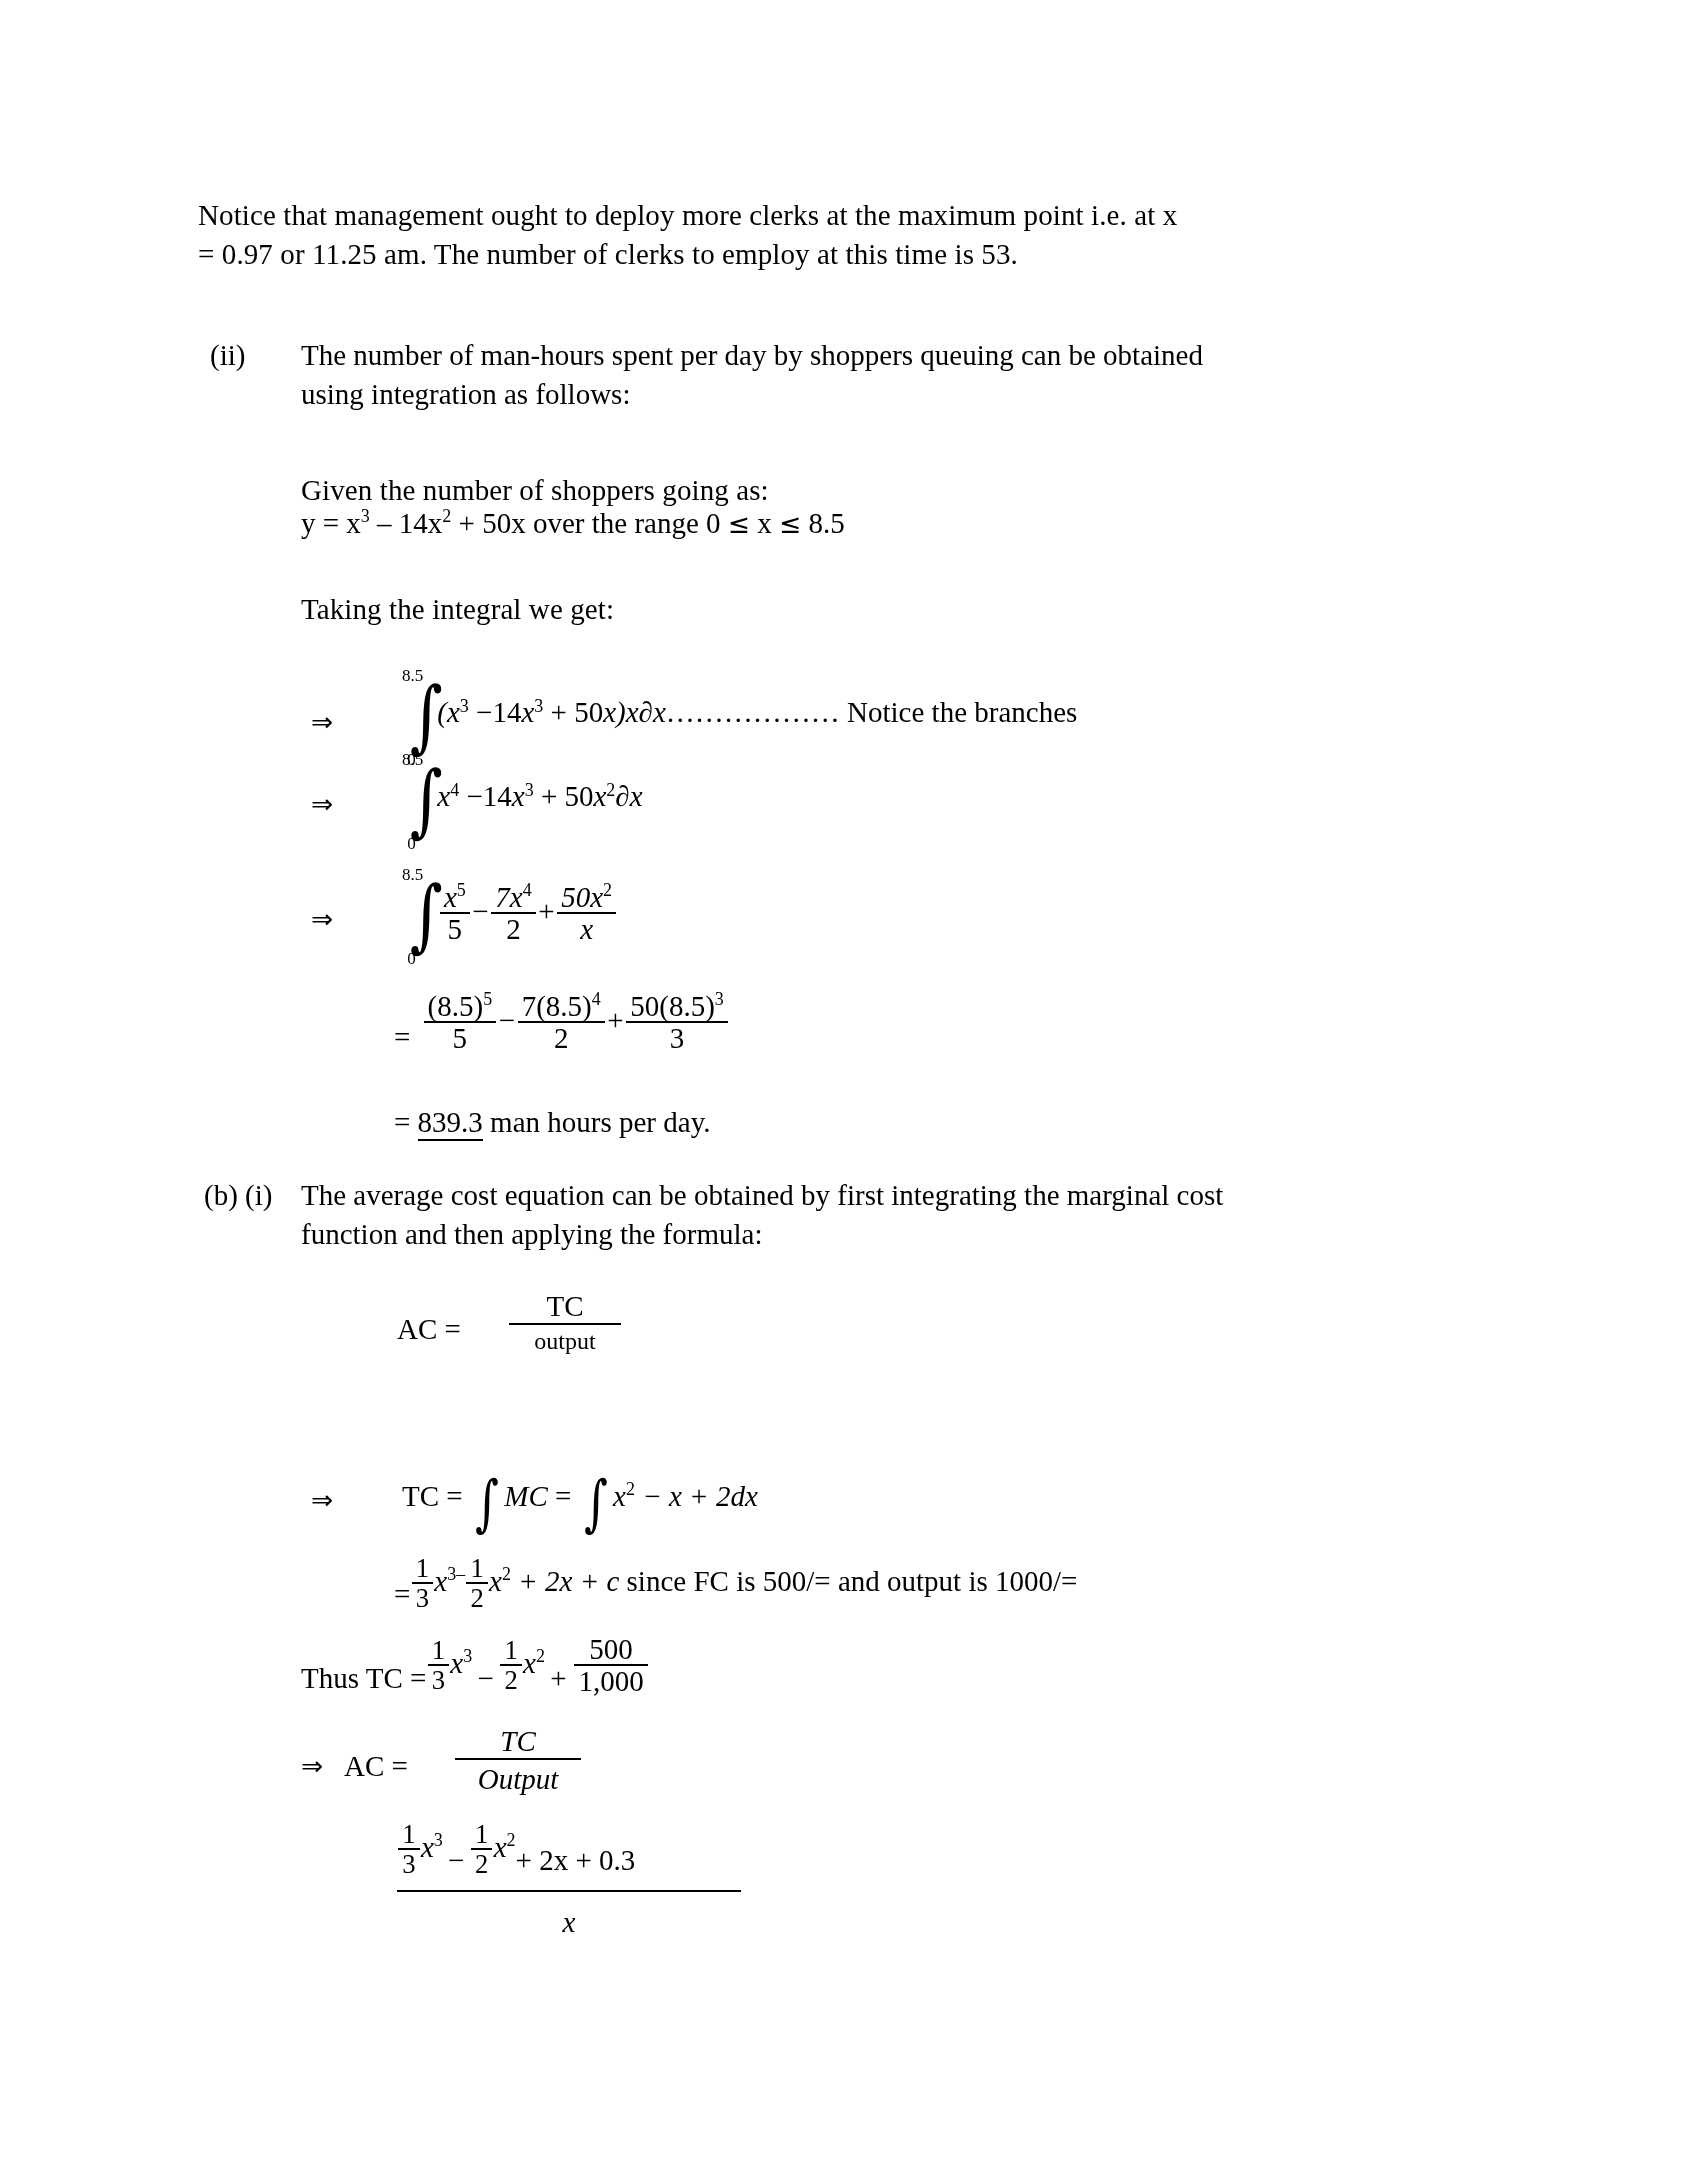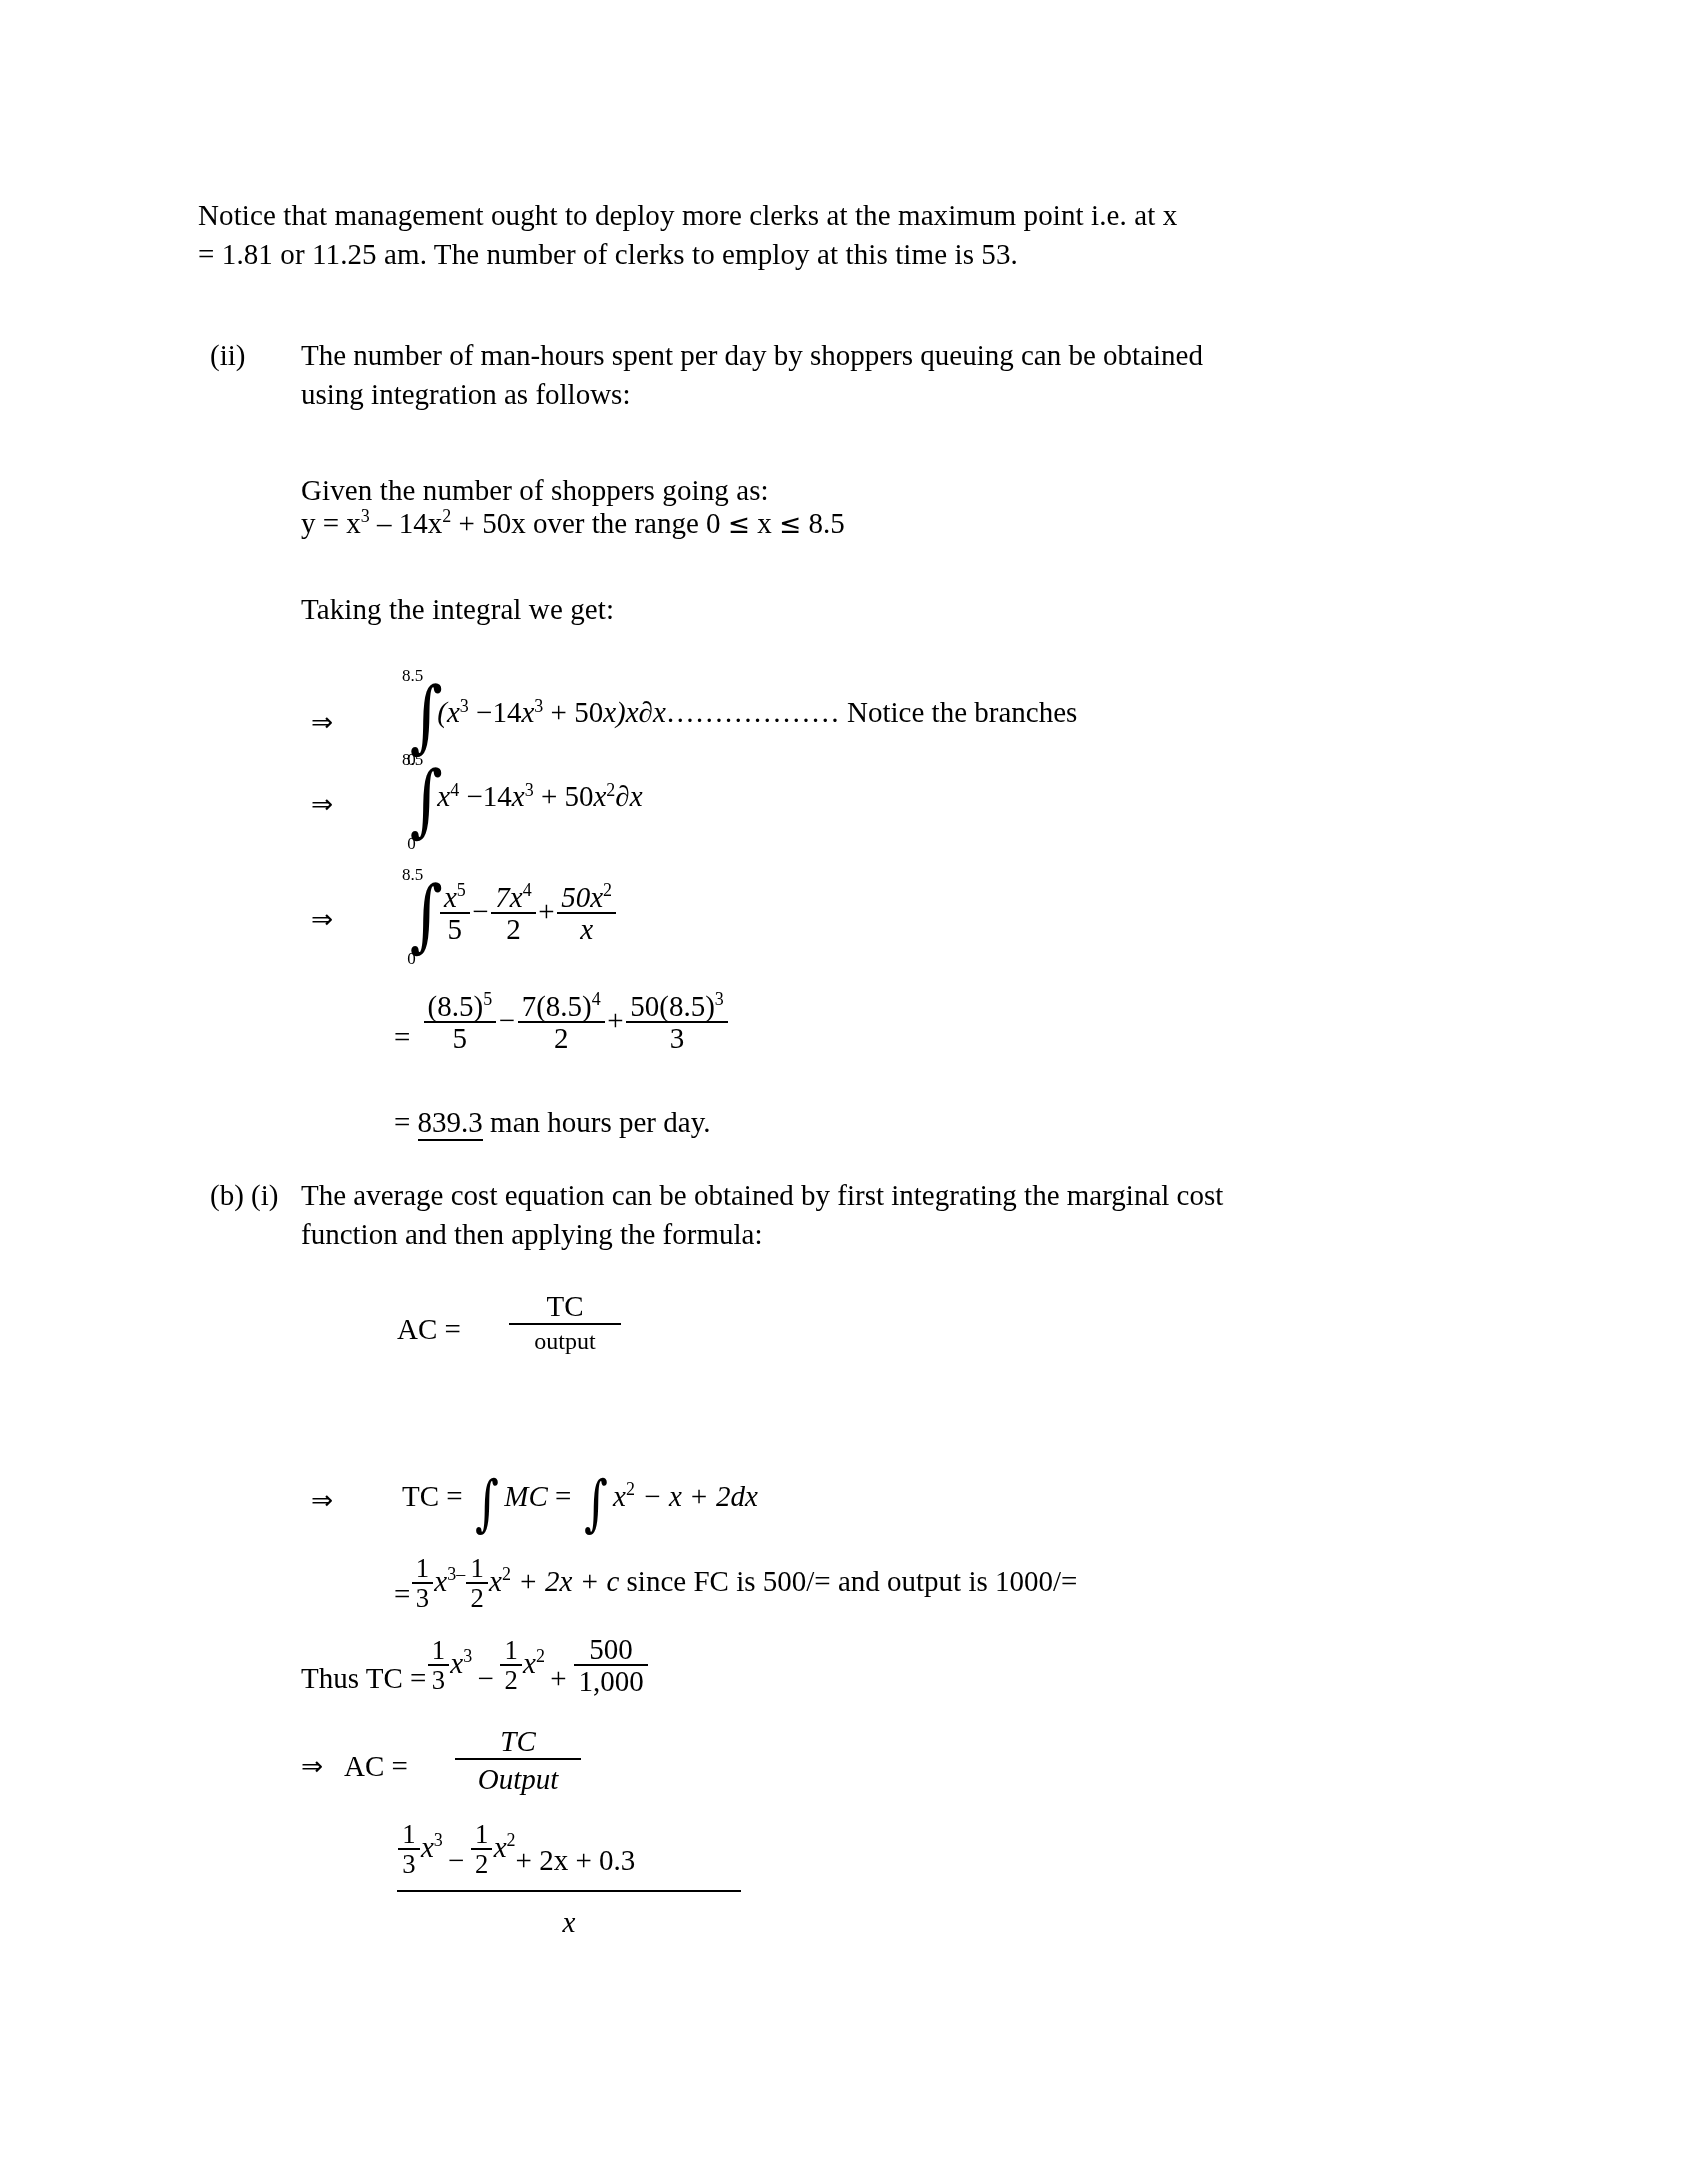--- a/index.html
+++ b/index.html
@@ -139,21 +139,21 @@
   .leq { font-family: "DejaVu Sans", sans-serif; font-size: 26.5px; }
   .nbsp-pad { display: inline-block; width: 10.6px; }
 </style>
 </head>
 <body>
 
 <div class="page">
 
   <div class="para" style="left:198px; top:196px; width:1277px;">
     <span>Notice that management ought to deploy more clerks at the maximum point i.e. at x</span><br>
-    <span>= 1.81 or 11.25 am.  The number of clerks to employ at this time is 53.</span>
+    <span>= 0.97 or 11.25 am.  The number of clerks to employ at this time is 53.</span>
   </div>
 
   <div class="marker" style="left:198px; top:336px;">(ii)</div>
   <div class="hang" style="left:301px; top:336px; width:1184px;">
     <span>The number of man-hours spent per day by shoppers queuing can be obtained</span><br>
     <span>using integration as follows:</span>
   </div>
 
   <div class="para" style="left:301px; top:471px;">Given the number of shoppers going as:</div>
 
@@ -209,21 +209,21 @@
       </span><span>+</span><span class="frac">
         <span class="num"><span>50(8.5)</span><sup>3</sup></span>
         <span class="den">3</span>
       </span>
   </div>
 
   <div class="mathline" style="left:394px; top:1100px;margin-top:8px;">
     <span>= </span><span class="dunder">839.3</span><span> man hours per day.</span>
   </div>
 
-  <div class="marker" style="left:198px; top:1176px;text-align:right;">(b) (i)</div>
+  <div class="marker" style="left:192px; top:1176px;text-align:right;">(b) (i)</div>
   <div class="hang" style="left:301px; top:1176px; width:1191px;">
     <span>The average cost equation can be obtained by first integrating the marginal cost</span><br>
     <span>function and then applying the formula:</span>
   </div>
 
   <div class="mathline" style="left:397px; top:1315px;">AC = </div>
   <div class="bigfrac" style="left:509px; top:1290px; width:112px;">
     <div class="bnum">TC</div>
     <div class="bbar"></div>
     <div class="bden" style="font-size:24px;">output</div>

